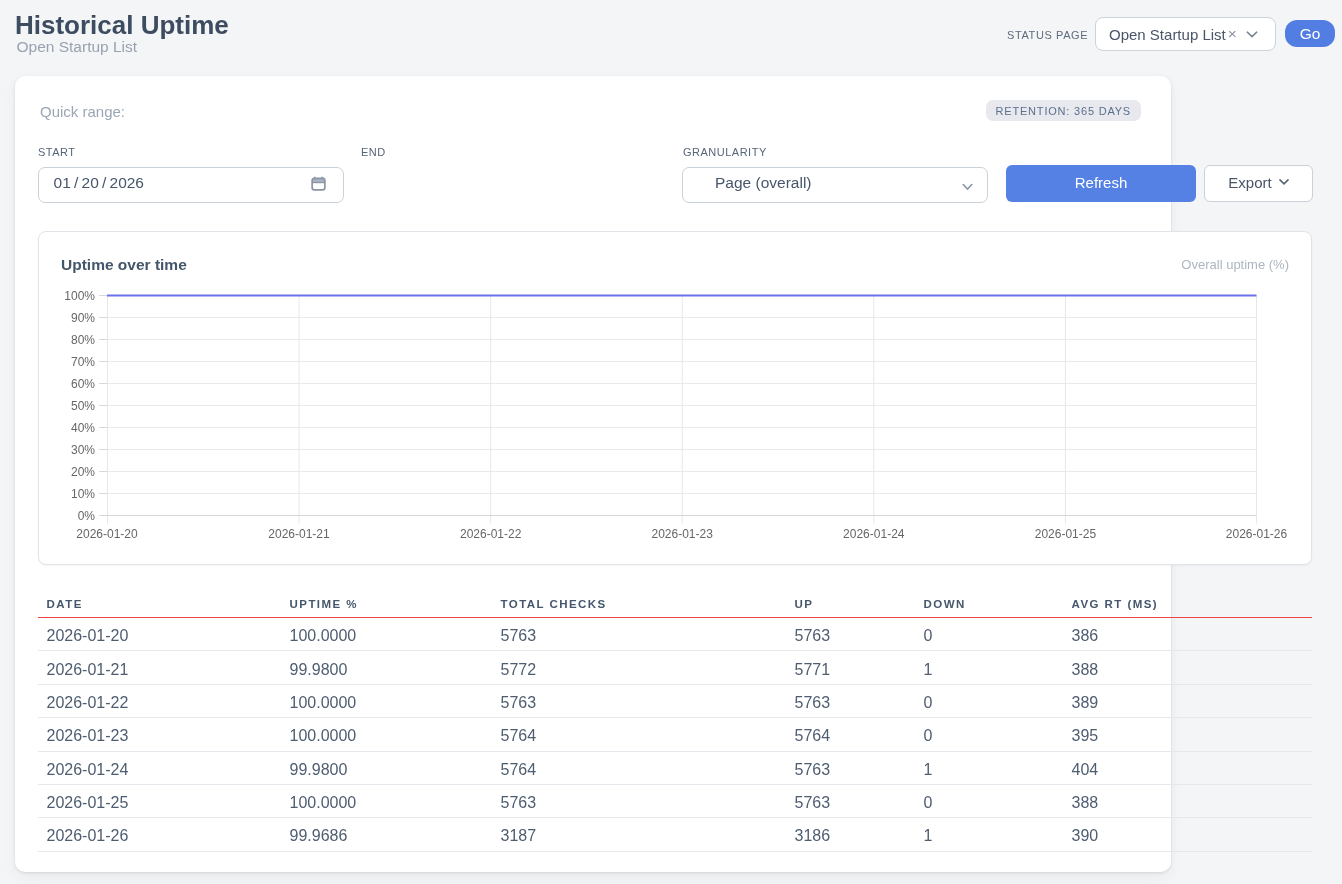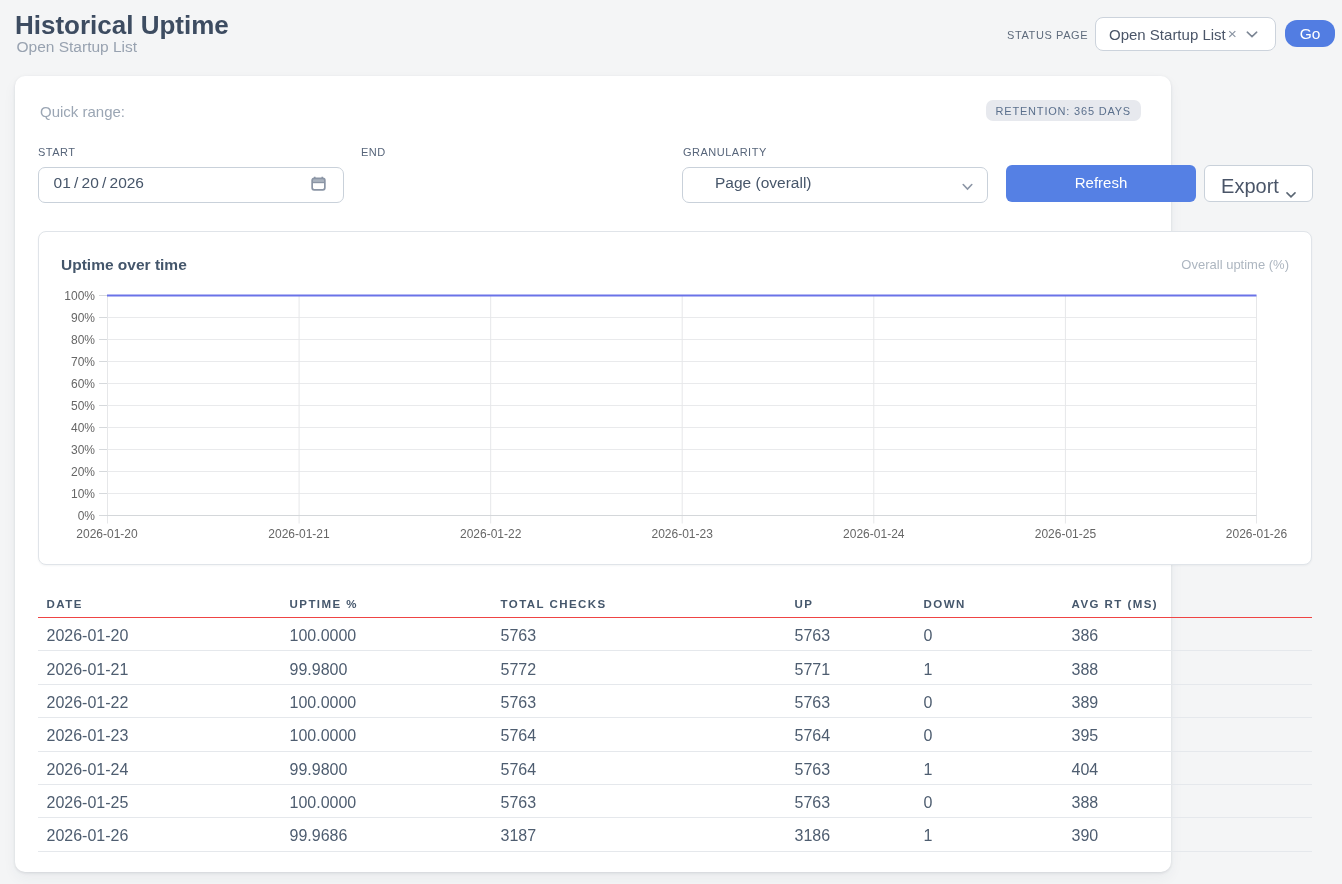--- a/index.html
+++ b/index.html
@@ -70,22 +70,22 @@
   .selbox { padding-left: 32px; }
   .selbox .chev { position: absolute; right: 14px; top: 15px; }
   .refresh {
     position: absolute; left: 991px; top: 89px; width: 190px; height: 37px;
     background: #5580e4; border-radius: 6px; color: #fff; font-size: 15px;
     display: flex; align-items: center; justify-content: center; padding-bottom: 3px;
   }
   .export {
     position: absolute; left: 1189px; top: 89px; width: 109px; height: 37px;
     background: #fff; border: 1px solid #c9d1da; border-radius: 6px;
-    color: #4a5568; font-size: 20px;
-    display: flex; align-items: flex-end; justify-content: center; gap: 7px; padding-bottom: 3px;
+    color: #4a5568; font-size: 15px;
+    display: flex; align-items: center; justify-content: center; gap: 7px; padding-bottom: 3px;
   }
   
   .chartcard {
     position: absolute; left: 23px; top: 155px; width: 1274px; height: 334px;
     background: #fff; border: 1px solid #e0e4e9; border-radius: 8px;
     box-shadow: 0 1px 2px rgba(40,50,70,.05);
   }
   .cc-title { position: absolute; left: 22px; top: 24px; font-size: 15.5px; font-weight: 700; color: #44566b; }
   .cc-right { position: absolute; right: 22px; top: 24.5px; font-size: 13px; color: #adb6c0; }
   

